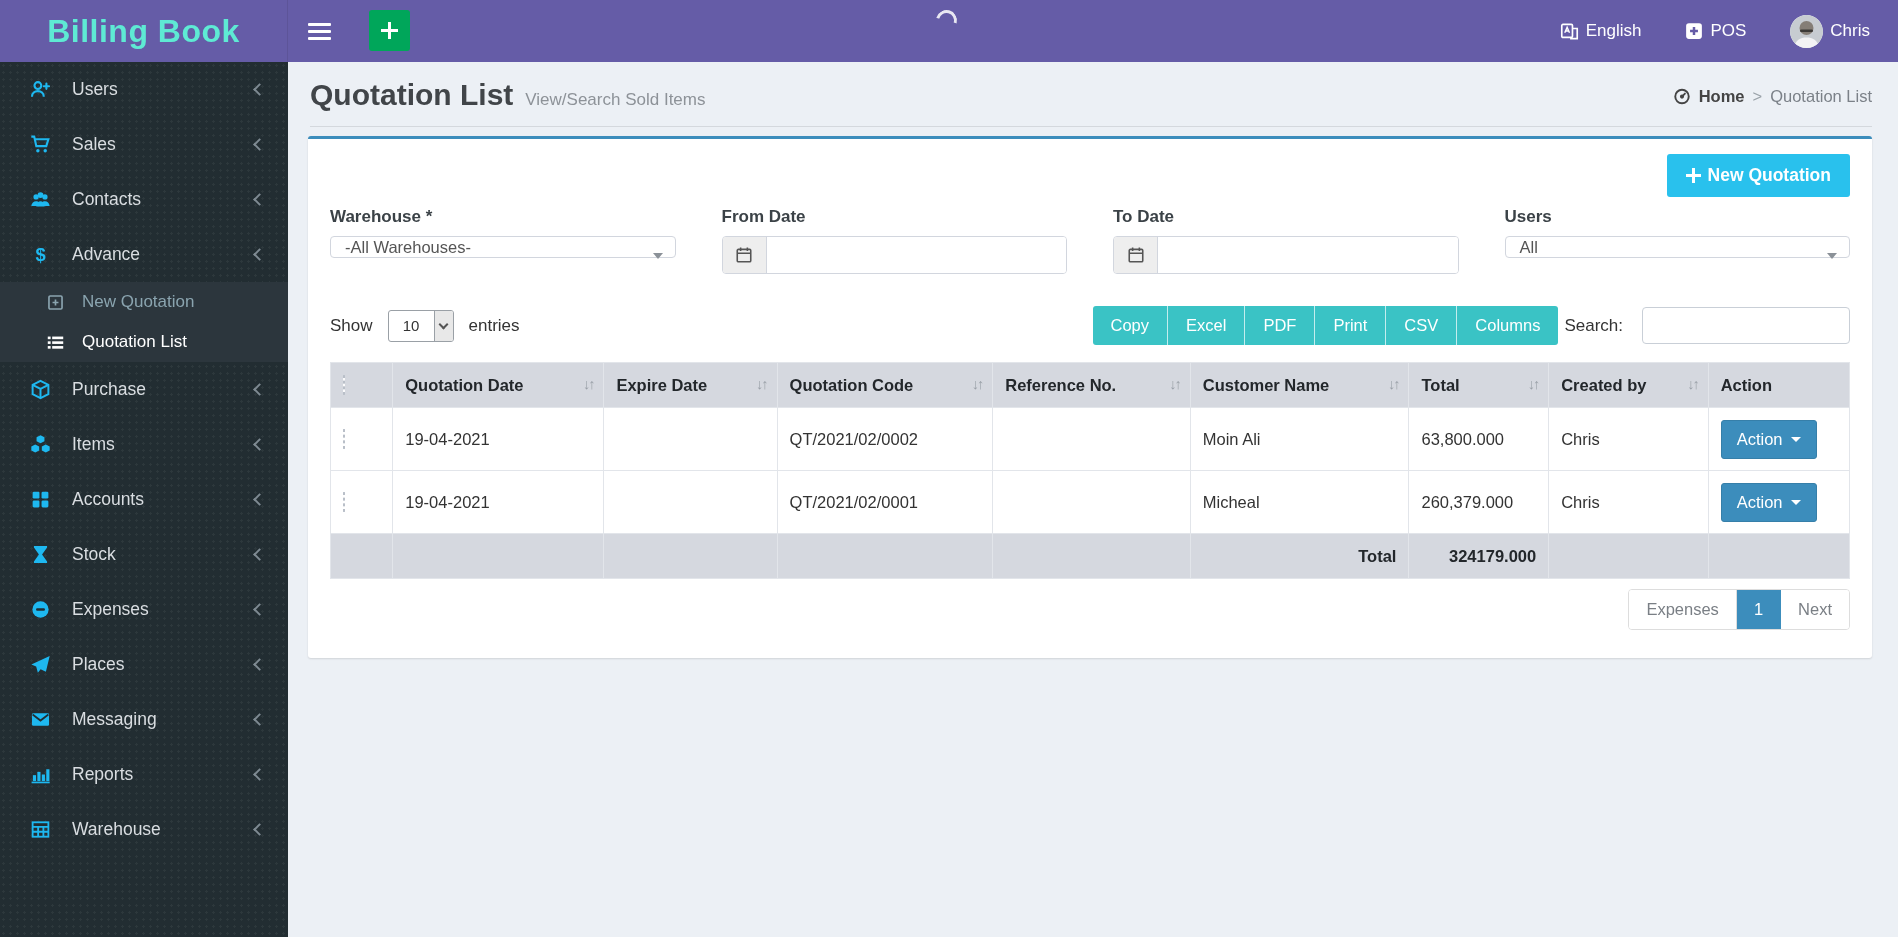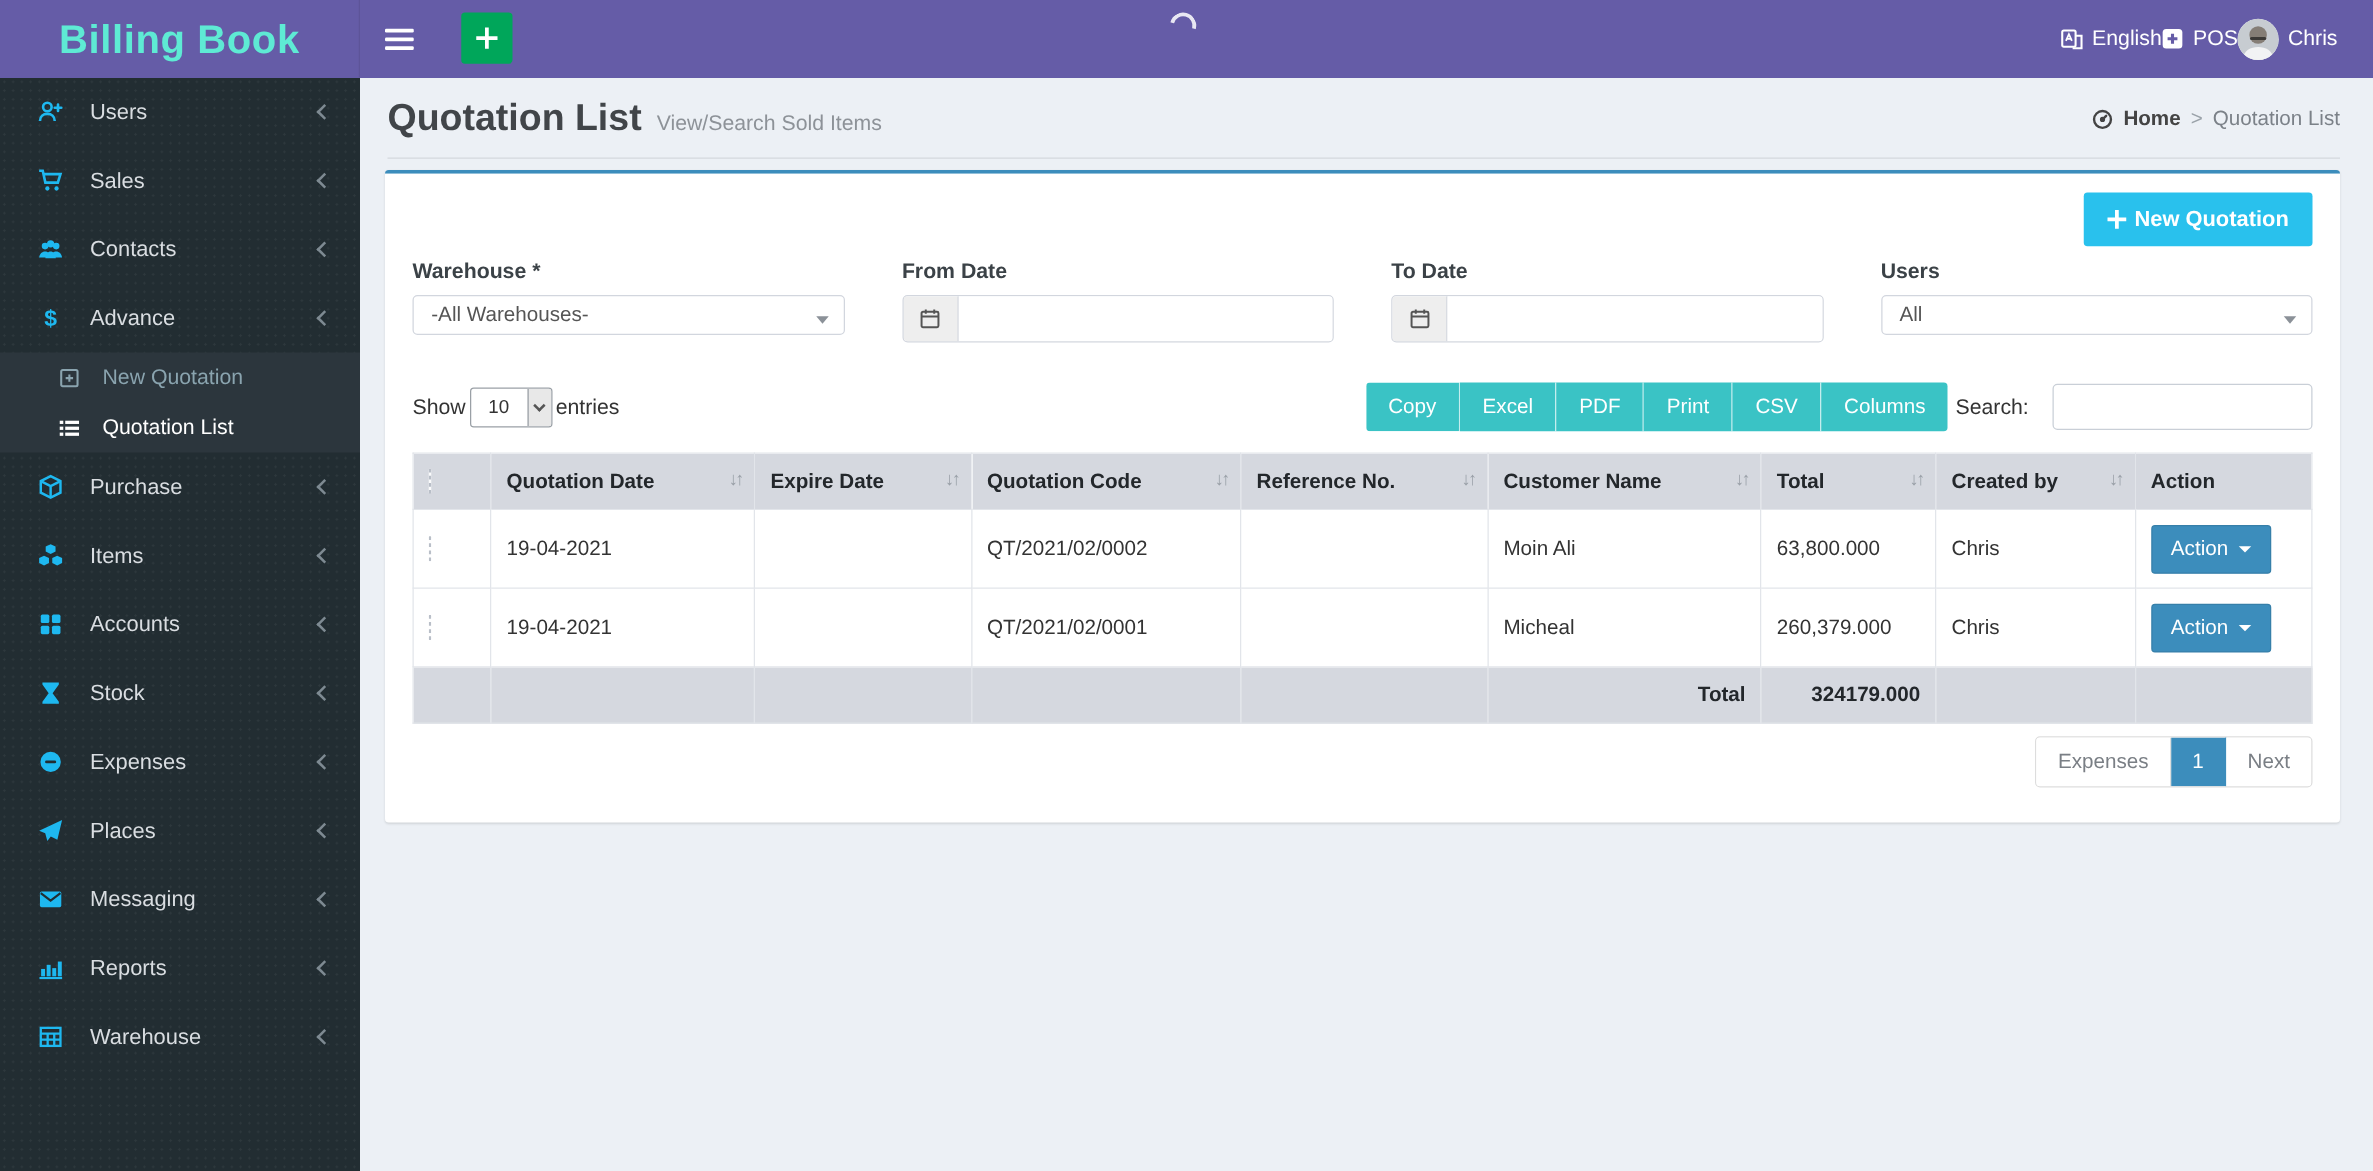--- a/index.html
+++ b/index.html
@@ -8,21 +8,21 @@
 
   
   .topbar { position:fixed; top:0; left:0; width:1898px; height:62px; background:#655ca7; display:flex; align-items:stretch; z-index:50; }
   .brand { width:288px; display:flex; align-items:center; justify-content:center; color:#5eead4; font-size:32px; font-weight:bold; letter-spacing:.5px; border-right:1px solid rgba(0,0,0,.08); }
   .hamburger { display:flex; flex-direction:column; justify-content:center; gap:4px; padding:0 20px; cursor:pointer; }
   .hamburger span { display:block; width:23px; height:3px; background:#fff; border-radius:1px; }
   .btn-green { width:41px; height:41px; margin:10px 0 0 18px; background:#00a65a; border-radius:3px; display:flex; align-items:center; justify-content:center; cursor:pointer; }
   .btn-green:before { content:""; width:17px; height:3px; background:#fff; position:absolute; }
   .btn-green:after { content:""; width:3px; height:17px; background:#fff; position:absolute; }
   .spinner { position:absolute; left:936px; top:10px; width:21px; height:21px; border:3px solid rgba(255,255,255,.85); border-bottom-color:transparent; border-left-color:transparent; border-radius:50%; transform:rotate(-30deg); }
-  .top-right { margin-left:auto; display:flex; align-items:center; padding-right:28px; color:#fff; font-size:17px; }
+  .top-right { margin-left:auto; display:flex; align-items:center; gap:44px; padding-right:28px; color:#fff; font-size:17px; }
   .top-item { display:flex; align-items:center; gap:7px; cursor:pointer; }
   .avatar { width:33px; height:33px; border-radius:50%; overflow:hidden; background:#e9eef1; display:block; }
 
   
   .sidebar { position:fixed; top:62px; left:0; bottom:0; width:288px; background:#222d32;
     background-image:radial-gradient(rgba(255,255,255,.05) 1px, transparent 1.1px); background-size:7px 7px; z-index:40; }
   .nav-item { display:flex; align-items:center; height:55px; padding:0 24px 0 30px; color:#d9dde1; font-size:17.5px; cursor:pointer; position:relative; }
   .nav-item .nicon { width:26px; margin-right:16px; color:#1eb8f0; display:flex; align-items:center; }
   .nav-item.active { background:rgba(255,255,255,.07); border-left:5px solid #6f62b8; padding-left:25px; color:#fff; }
   .chev { border:solid #7e8a92; border-width:0 2px 2px 0; padding:3.5px; margin-left:auto; }
@@ -48,30 +48,30 @@
     box-shadow:0 1px 2px rgba(0,0,0,.12); padding:14px 22px 28px; position:relative; }
   .btn-new { position:absolute; top:15px; right:22px; background:#29c1ed; color:#fff; font-size:17.5px; font-weight:bold;
     padding:11px 19px; border-radius:3px; border:none; display:flex; align-items:center; gap:7px; cursor:pointer; }
   .plus-glyph { position:relative; width:15px; height:15px; display:inline-block; }
   .plus-glyph:before { content:""; position:absolute; left:0; top:6px; width:15px; height:3px; background:#fff; }
   .plus-glyph:after { content:""; position:absolute; left:6px; top:0; width:3px; height:15px; background:#fff; }
 
   .filter-row { display:flex; gap:46px; margin-top:54px; }
   .f-col { flex:1; }
   .f-label { font-size:17px; font-weight:bold; color:#3b4247; margin-bottom:9px; }
-  .select-box { height:32px; border:1px solid #d2d6de; border-radius:4px; background:#fff; display:flex; align-items:center;
+  .select-box { height:22px; border:1px solid #d2d6de; border-radius:4px; background:#fff; display:flex; align-items:center;
     padding:0 14px; font-size:16.5px; color:#555; cursor:pointer; position:relative; }
   .select-box .sel-caret { position:absolute; right:12px; top:16px; width:0; height:0;
     border-left:5px solid transparent; border-right:5px solid transparent; border-top:6px solid #8b9198; }
   .date-group { display:flex; height:38px; border:1px solid #d2d6de; border-radius:4px; overflow:hidden; background:#fff; }
   .date-addon { width:44px; background:#eee; border-right:1px solid #d2d6de; display:flex; align-items:center; justify-content:center; }
   .date-input { flex:1; border:none; outline:none; font-size:16px; padding:0 10px; font-family:inherit; }
 
   .controls-row { display:flex; align-items:center; margin-top:32px; }
-  .show-group { display:flex; align-items:center; gap:3px; font-size:17px; color:#333; }
+  .show-group { display:flex; align-items:center; gap:15px; font-size:17px; color:#333; }
   .show-select { width:66px; height:32px; border:1px solid #9aa0a6; border-radius:3px; background:#fff; display:flex; overflow:hidden; cursor:pointer; }
   .show-select .val { flex:1; display:flex; align-items:center; justify-content:center; font-size:15px; color:#333; }
   .show-select .arr { width:19px; background:#e8e8e8; border-left:1px solid #9aa0a6; display:flex; align-items:center; justify-content:center; }
   .show-select .arr .chev { border-color:#555; padding:2.5px; margin:0 0 2px 0; transform:rotate(45deg); }
   .export-group { margin-left:auto; display:flex; }
   .btn-export { background:#3ac3c5; color:#fff; border:none; font-size:16.5px; font-family:inherit; padding:10px 18px;
     border-right:1px solid rgba(255,255,255,.7); cursor:pointer; }
   .btn-export:first-child { border-radius:3px 0 0 3px; }
   .btn-export:last-child { border-radius:0 3px 3px 0; border-right:none; }
   .search-group { display:flex; align-items:center; gap:19px; margin-left:6px; font-size:17px; color:#333; }

